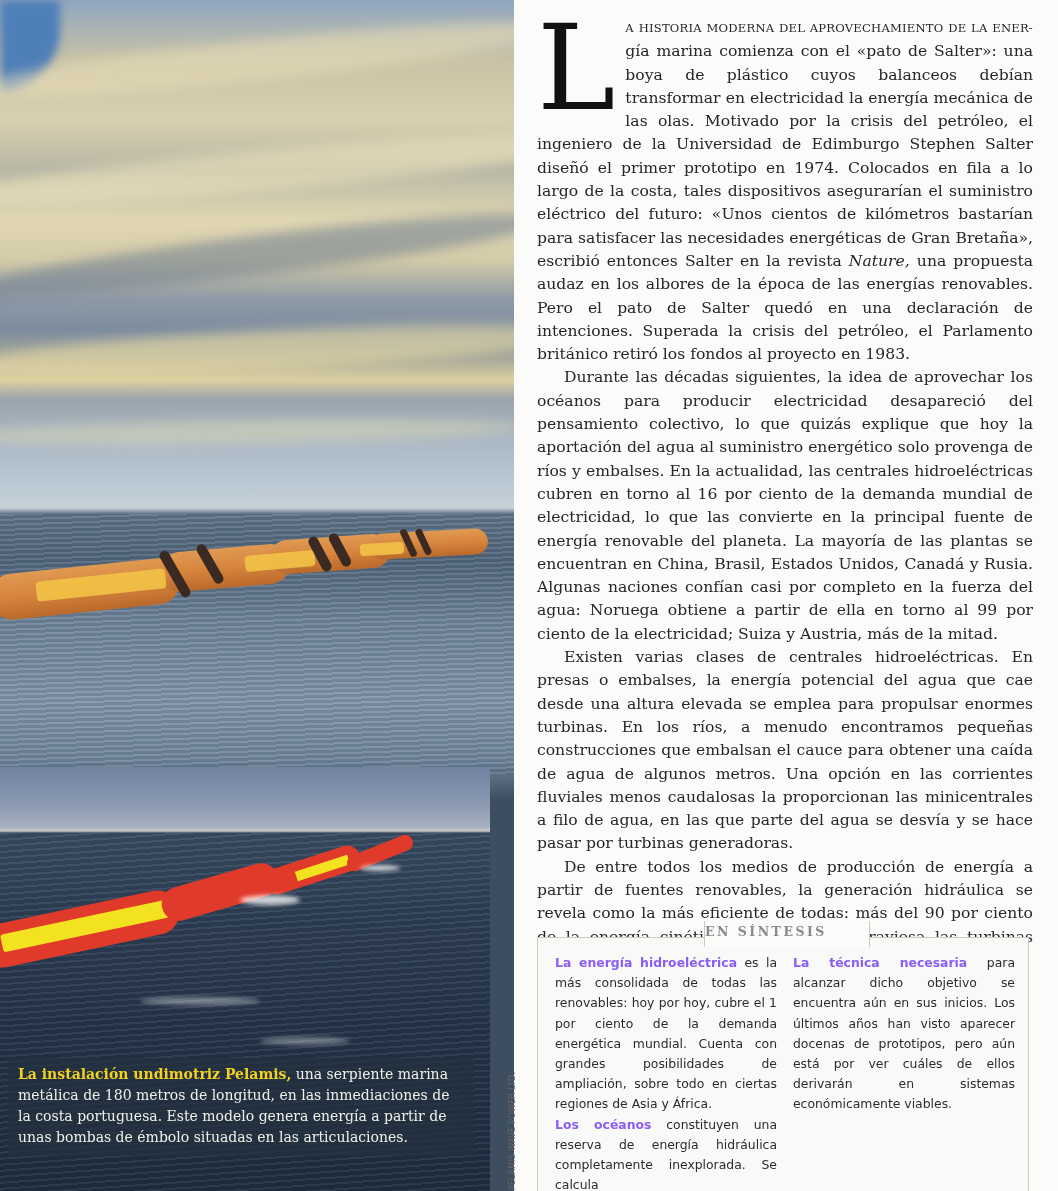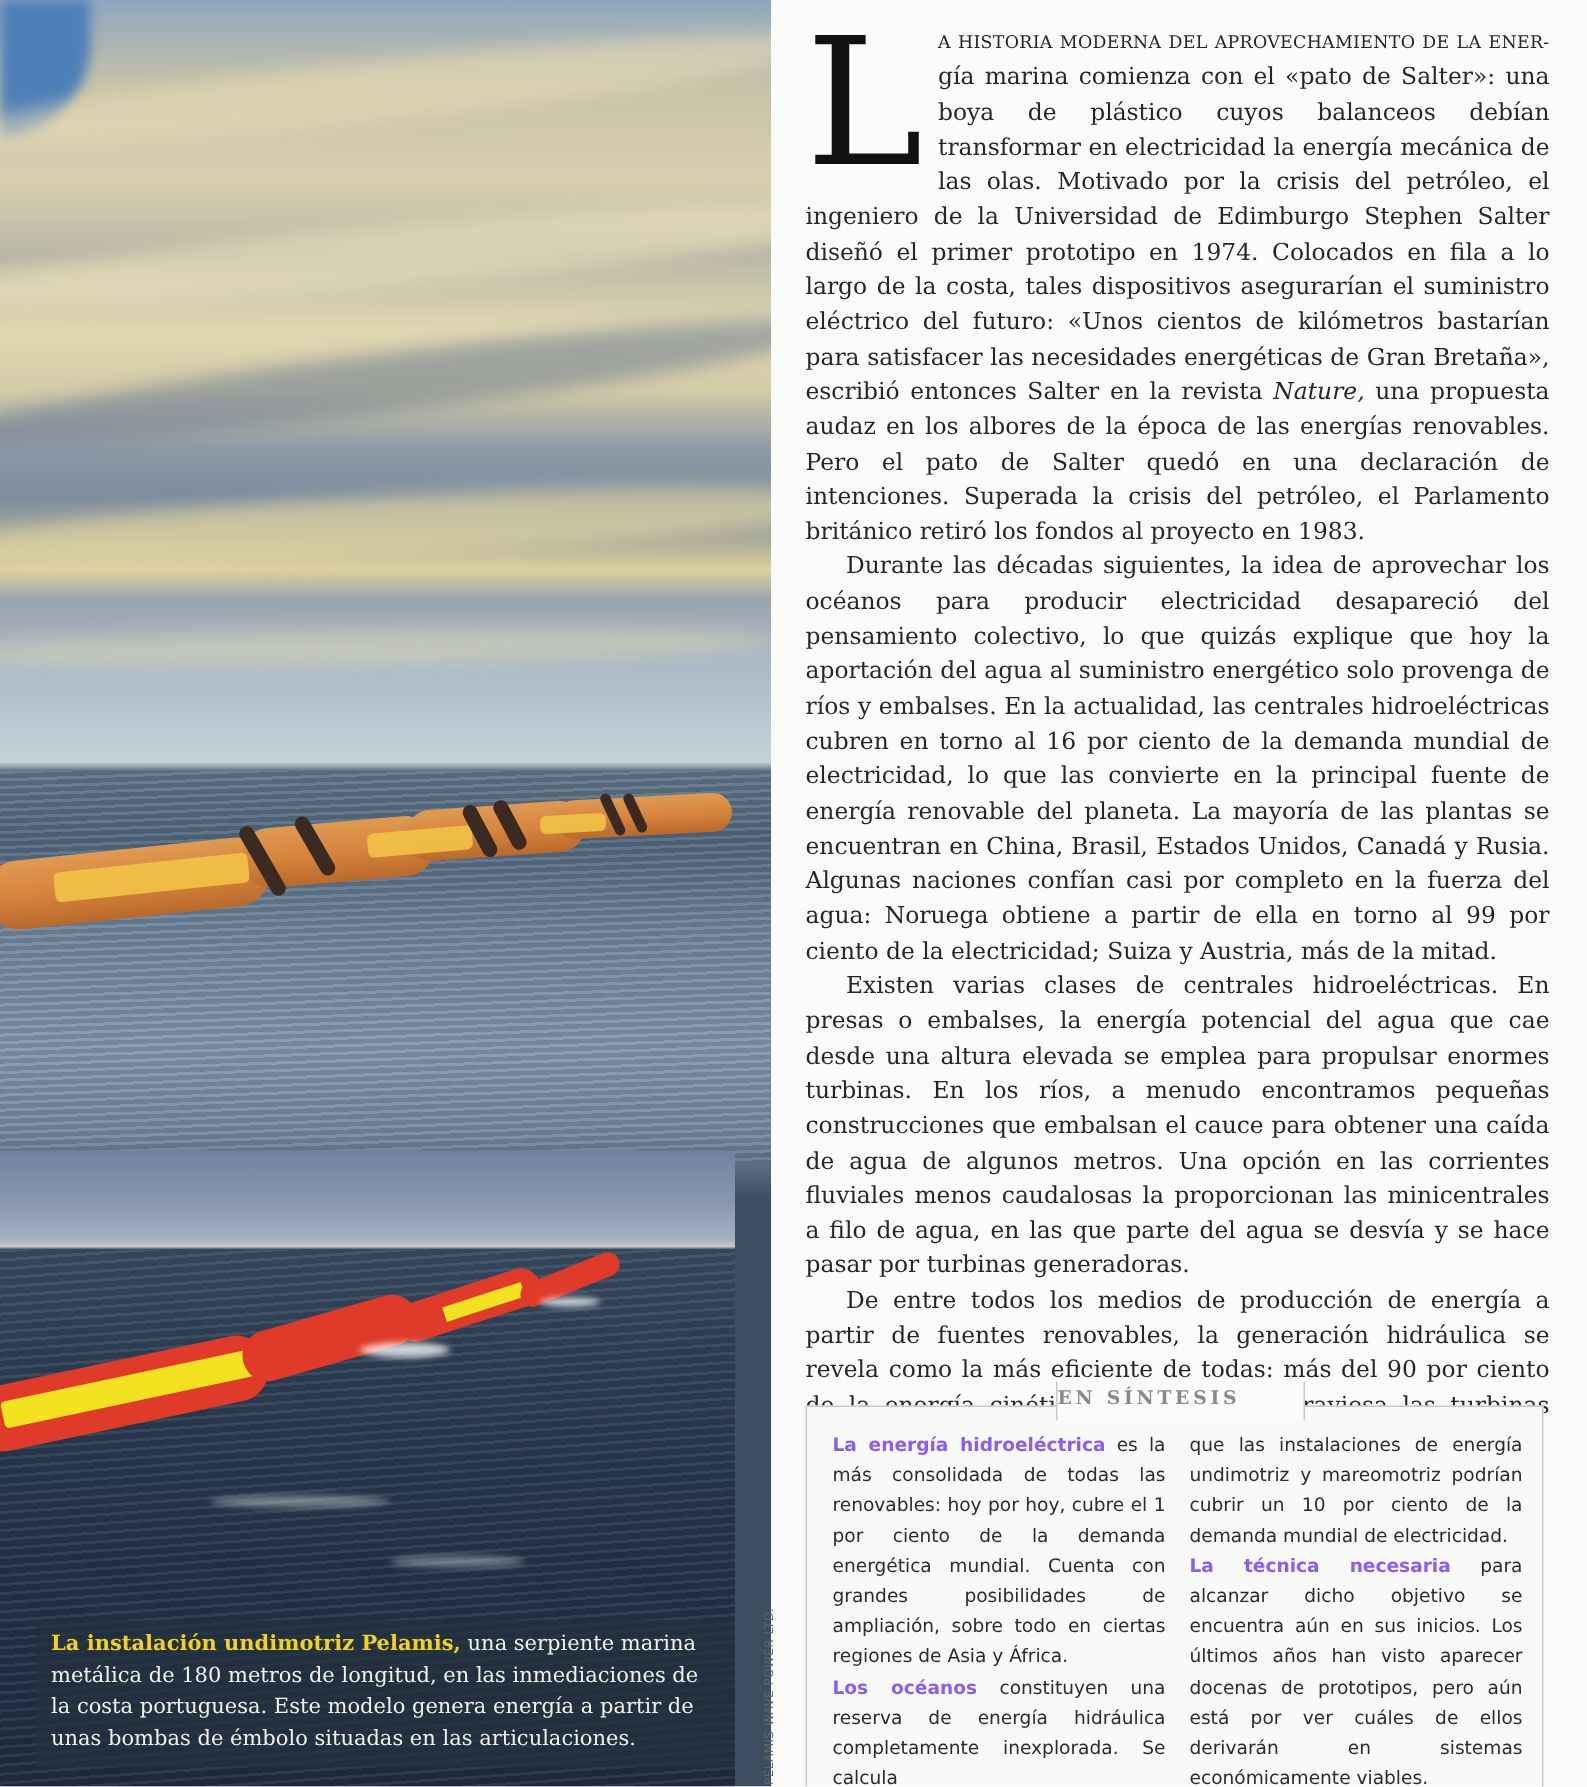--- a/index.html
+++ b/index.html
@@ -33,23 +33,23 @@
     background: linear-gradient(180deg, #6f82a0 0, #8e9bb3 40px, #a8b2c2 60px, #c8c9c2 64px,
       #394c63 66px, #2e3f55 150px, #24344a 260px, #1f2d40 424px);
   }
   .inset-sea { position: absolute; left: 0; top: 66px; width: 490px; height: 358px;
     background: repeating-linear-gradient(176deg, rgba(255,255,255,.06) 0 2px, rgba(0,0,0,.08) 2px 6px); }
   .red-tube { position: absolute; background: #e03a2a; border-radius: 20px; }
   .red-yellow { position: absolute; background: #f3e21f; }
   .foam { position: absolute; background: rgba(255,255,255,.75); border-radius: 50%; filter: blur(2px); }
 
   .caption-box {
-    position: absolute; left: 24px; top: 1058px; width: 466px; height: 98px;
+    position: absolute; left: 8px; top: 1058px; width: 466px; height: 98px;
     background: rgba(35,48,62,.72); padding: 6px 10px;
-    font-family: "DejaVu Serif", serif; font-size: 14px; line-height: 21px; color: #f1f1ea; margin-top: 22px;
+    font-family: "DejaVu Serif", serif; font-size: 14px; line-height: 21px; color: #f1f1ea;
   }
   .caption-lead { color: #f3d21e; font-weight: bold; }
   .credit {
     position: absolute; left: 508px; top: 1190px; transform-origin: 0 0; transform: rotate(-90deg);
     font-family: "DejaVu Sans", sans-serif; font-size: 8px; letter-spacing: .3px; color: #666; white-space: nowrap;
   }
 
   
   .article {
     position: absolute; left: 537px; top: 16px; width: 496px;
@@ -149,16 +149,15 @@
 <div class="synth-box"></div>
 <div class="synth-title-gap">
   <span class="synth-title">EN SÍNTESIS</span>
 </div>
 <div class="synth-cols">
   <div class="synth-col">
     <div><b>La energía hidroeléctrica</b><span> es la más consolidada de todas las renovables: hoy por hoy, cubre el 1 por ciento de la demanda energética mundial. Cuenta con grandes posibilidades de ampliación, sobre todo en ciertas regiones de Asia y África.</span></div>
     <div><b>Los océanos</b><span>​</span><span id="syn1a"> constituyen una reserva de energía hidráulica completamente inexplorada. Se calcula</span></div>
   </div>
   <div class="synth-col">
-    <div id="syn1b">que las instalaciones de energía undimotriz y mareomotriz podrían cubrir un 10 por ciento de la demanda mundial de electricidad.</div>
     <div><b>La técnica necesaria</b><span> para alcanzar dicho objetivo se encuentra aún en sus inicios. Los últimos años han visto aparecer docenas de prototipos, pero aún está por ver cuáles de ellos derivarán en sistemas económicamente viables.</span></div>
   </div>
 </div>
 
 </body></html>

